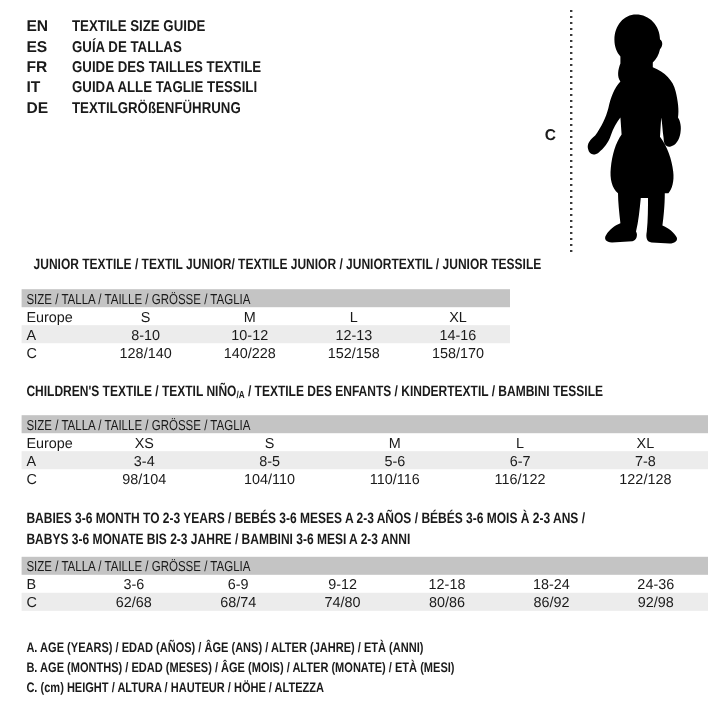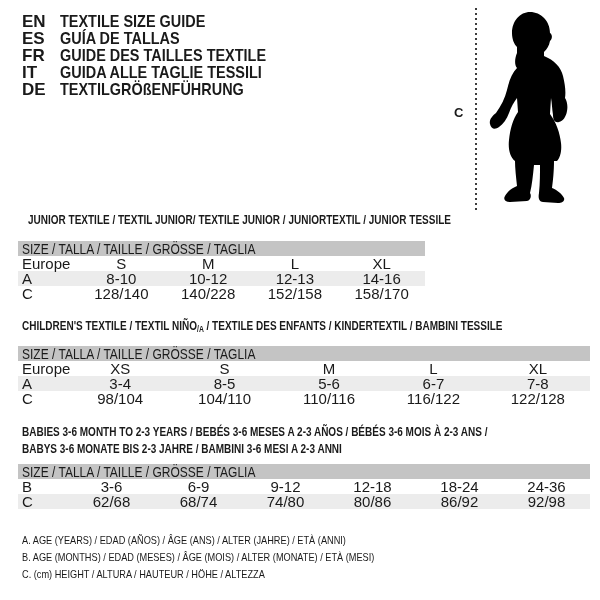--- a/index.html
+++ b/index.html
@@ -8,47 +8,47 @@
     font-family:"Liberation Sans","DejaVu Sans",sans-serif;color:#1a1a1a;
     -webkit-font-smoothing:antialiased;
   }
   .abs{position:absolute}
   
   .sx80{display:inline-block;transform:scaleX(.80);transform-origin:0 50%;white-space:nowrap}
   .sx85{display:inline-block;transform:scaleX(.85);transform-origin:0 50%;white-space:nowrap}
 
   
   .lang-list{left:22px;top:13px}
-  .lang-row{display:flex;height:17px;align-items:center;font-weight:bold;font-size:17px}
+  .lang-row{display:flex;height:17px;align-items:center;font-weight:bold;font-size:13px}
   .lang-code{width:38px;flex:0 0 38px}
   .lang-title{white-space:nowrap}
 
   
   .dotline{left:475px;top:8px;width:2px;height:202px;
     background:repeating-linear-gradient(to bottom,#3c3c3c 0 2px,transparent 2px 5px)}
   .cmark{left:454px;top:105px;font-weight:bold;font-size:13px}
   .baby-svg{left:484px;top:2px}
 
   
   .hd{font-weight:bold;font-size:12.5px;line-height:14px;white-space:nowrap}
   .hd .subAB{font-size:8.5px;vertical-align:-2px;font-weight:bold}
 
   
-  .size-table{font-size:15px}
+  .size-table{font-size:12px}
   .tbar{height:15px;background:#c4c4c4;display:flex;align-items:center;
         padding-left:4px;box-sizing:border-box;overflow:hidden}
   .trow{display:flex;height:15px;align-items:center}
   .lbl{padding-left:4px;box-sizing:border-box;text-align:left;white-space:nowrap}
   .jr .lbl{width:60px;flex:0 0 60px}
   .wide .lbl{width:50px;flex:0 0 50px}
   .c{flex:1;text-align:center;white-space:nowrap}
   .alt{background:#ececec}
 
   
-  .notes-line{font-weight:normal;font-size:11.5px;height:17px;line-height:17px;white-space:nowrap}
+  .notes-line{font-weight:bold;font-size:11.5px;height:17px;line-height:17px;white-space:nowrap}
 </style>
 </head>
 <body>
 
 <div class="abs lang-list">
   <div class="lang-row">
     <span class="lang-code">EN</span>
     <span class="lang-title sx85">TEXTILE SIZE GUIDE</span>
   </div>
   <div class="lang-row">

